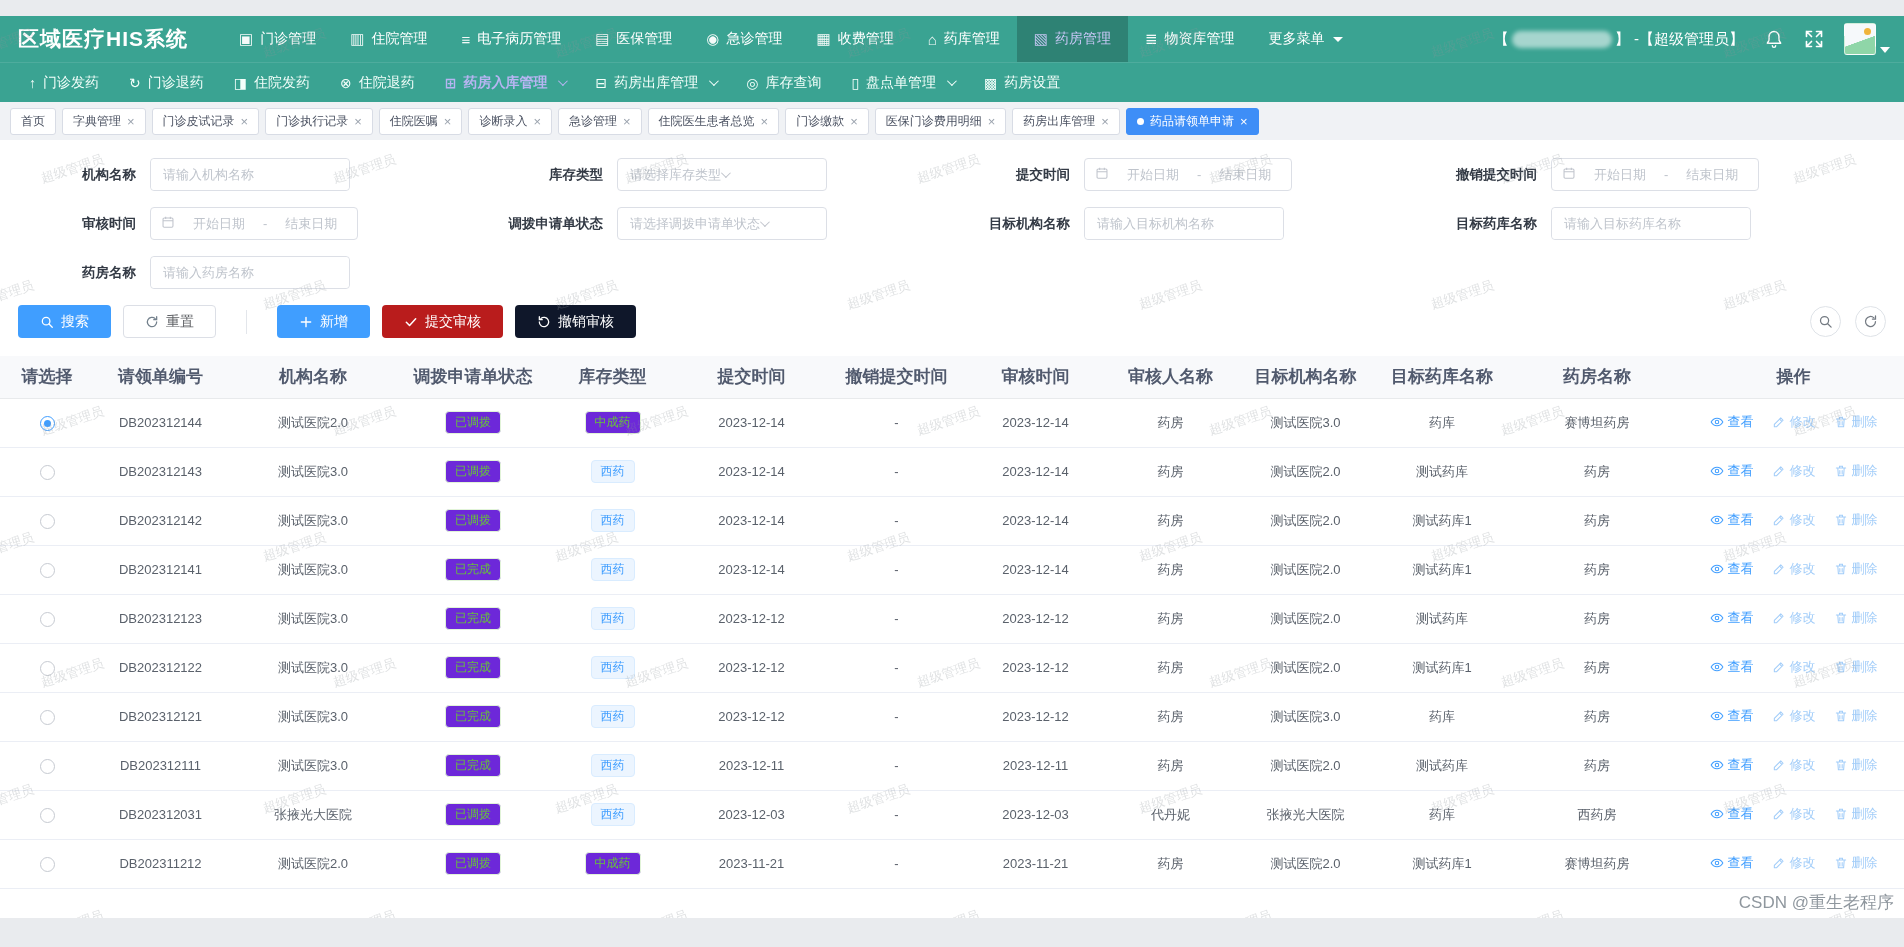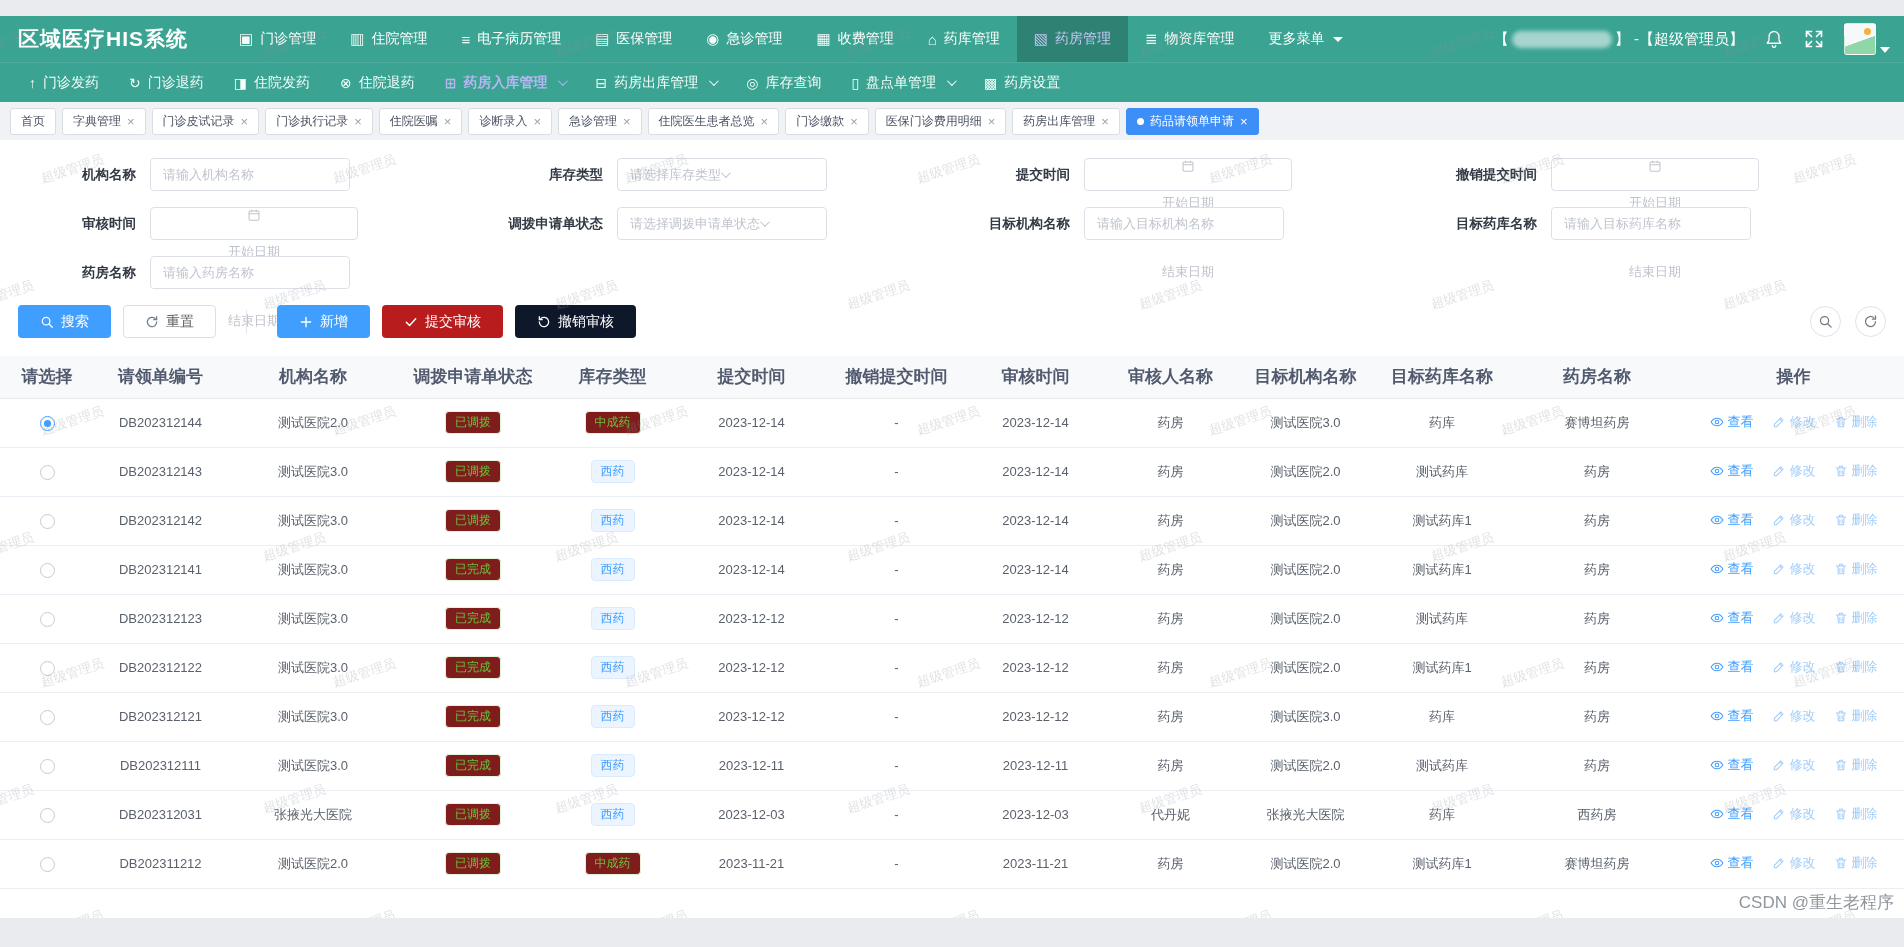--- a/index.html
+++ b/index.html
@@ -43,21 +43,21 @@
   .filters { padding:18px 18px 0; }
   .f-row { display:grid; grid-template-columns:repeat(4,1fr); margin-bottom:16px; }
   .f-cell { display:flex; align-items:center; }
   .f-label { flex:0 0 132px; text-align:right; padding-right:14px; font-size:13.5px; font-weight:bold; color:#333a45; white-space:nowrap; }
   .ctrl { height:33px; border:1px solid #dcdfe6; border-radius:4px; background:#fff; display:flex; align-items:center; font-size:13px; color:#bfc4cc; }
   .ctrl input { border:none; outline:none; width:100%; height:100%; padding:0 12px; font-size:13px; border-radius:4px; color:#606266; font-family:inherit; }
   .ctrl input::placeholder { color:#bfc4cc; }
   .ctrl.text { width:200px; }
   .ctrl.select { width:210px; padding:0 10px 0 12px; cursor:pointer; }
   .sel-caret { width:7px; height:7px; border-right:1.5px solid #c0c4cc; border-bottom:1.5px solid #c0c4cc; transform:rotate(45deg) translateY(-2px); }
-  .ctrl.daterange { width:208px; padding:0 10px; gap:18px;flex-direction:column; }
+  .ctrl.daterange { width:208px; padding:0 10px; gap:18px; }
   .cal-ic { width:14px; height:14px; flex:0 0 auto; }
   .dr-txt { white-space:nowrap; }
 
   
   .toolbar { display:flex; align-items:center; margin:12px 18px 18px; gap:12px; }
   .btn { height:33px; display:inline-flex; align-items:center; gap:7px; padding:0 21px; border-radius:4px; border:1px solid transparent; font-size:14px; cursor:pointer; font-family:inherit; white-space:nowrap; }
   .btn svg { width:14px; height:14px; }
   .btn-primary { background:#409eff; color:#fff; }
   .btn-plain { background:#fff; border-color:#dcdfe6; color:#606266; }
   .btn-success { background:#b91c1c; color:#fff; }
@@ -68,21 +68,21 @@
   .icon-btn svg { width:15px; height:15px; }
 
   
   table { width:100%; border-collapse:collapse; table-layout:fixed; }
   thead th { background:#f8f9fb; height:42px; font-size:17px; font-weight:bold; color:#515a6e; border-bottom:1px solid #e8eaec; white-space:nowrap; }
   tbody td { height:49px; text-align:center; font-size:13px; color:#5a616b; border-bottom:1px solid #ebeef5; white-space:nowrap; overflow:hidden; }
   .radio { width:15px; height:15px; border-radius:50%; border:1px solid #c6cad1; display:inline-block; position:relative; background:#fff; vertical-align:middle; cursor:pointer; }
   .radio.checked { border-color:#409eff; }
   .radio.checked::after { content:""; position:absolute; inset:3px; border-radius:50%; background:#409eff; }
   .badge { display:inline-block; padding:3px 9px; font-size:12px; border-radius:4px; border:1px solid; line-height:1.3; }
-  .badge-green { color:#67c23a; background:#7f1d1d; border-color:#e1f3d8; }
+  .badge-green { color:#67c23a; background:#6d28d9; border-color:#e1f3d8; }
   .badge-blue  { color:#409eff; background:#ecf5ff; border-color:#d9ecff; }
   .act { display:inline-flex; align-items:center; gap:4px; margin:0 9px; font-size:13px; cursor:pointer; }
   .act svg { width:14px; height:14px; }
   .act.primary { color:#409eff; }
   .act.muted { color:#a2cdf9; }
 
   
   .wm-layer { position:absolute; inset:0; pointer-events:none; z-index:40; overflow:hidden; }
   .wm { position:absolute; font-size:13px; color:#8d9499; opacity:.28; transform:rotate(-18deg); white-space:nowrap; }
   .credit { position:absolute; right:10px; bottom:4px; font-size:17px; color:#8f979e; z-index:41; pointer-events:none; }

